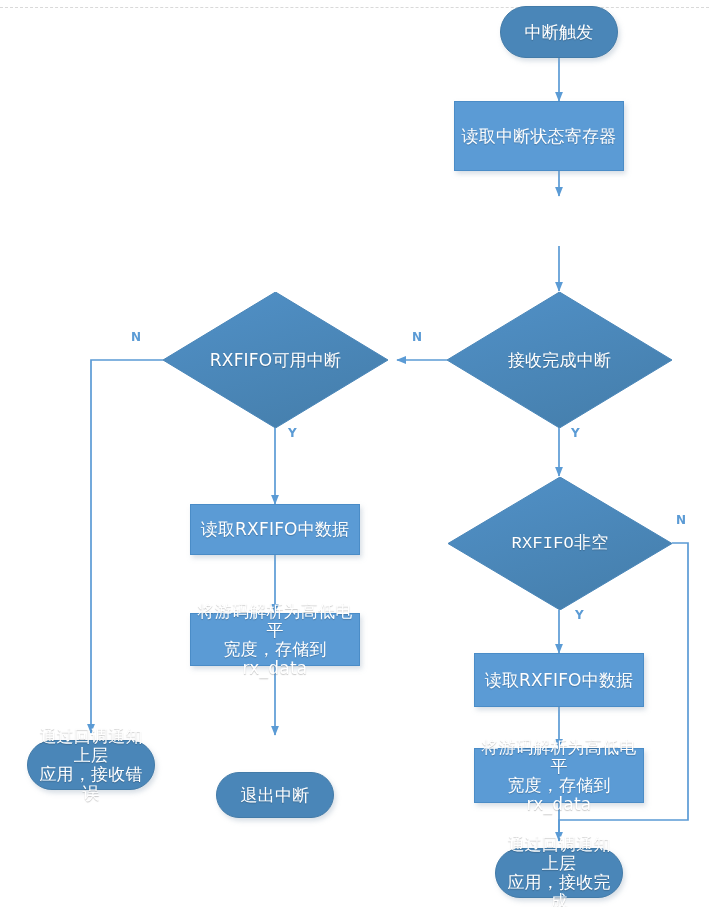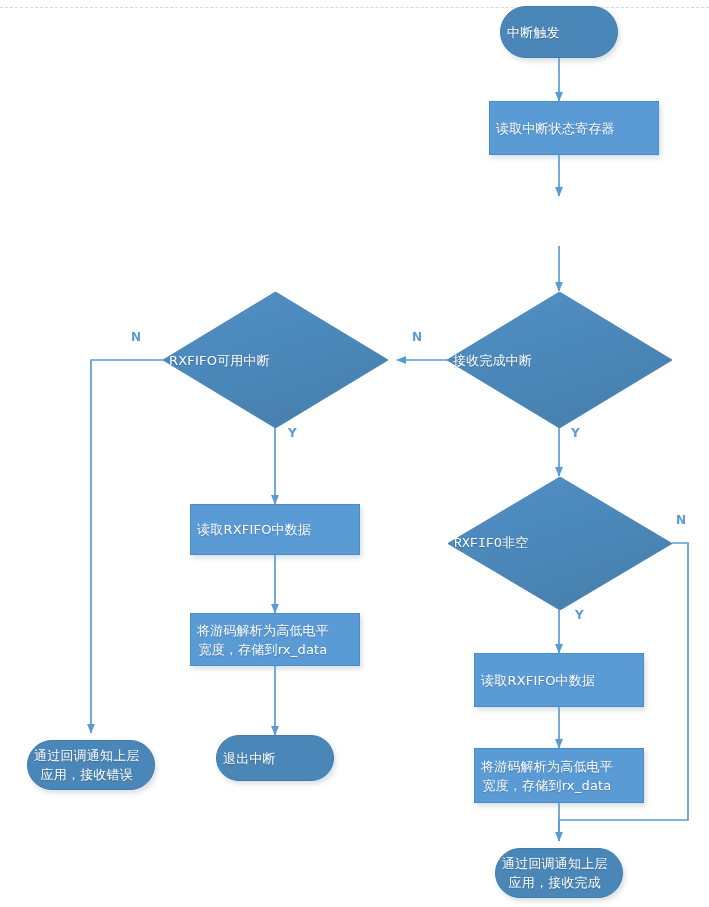--- a/index.html
+++ b/index.html
@@ -31,23 +31,24 @@
     top: 0;
     width: 709px;
     height: 907px;
     pointer-events: none;
   }
   .node {
     position: absolute;
     box-sizing: border-box;
     display: flex;
     align-items: center;
+    justify-content: center;
     text-align: center;
     color: #ffffff;
-    font-size: 13px;
+    font-size: 17px;
     line-height: 19px;
     letter-spacing: 0.2px;
     text-shadow: 0 1px 1px rgba(0,0,0,0.22);
   }
   .node.process {
     background: #5b9bd5;
     border: 1px solid #4a8cc7;
     box-shadow: 2px 3px 5px rgba(140,160,180,0.35);
   }
   .node.terminator {
@@ -134,21 +135,21 @@
       <path d="M672,543 L688,543 L688,820 L559,820 L559,841" marker-end="url(#arw)"></path>
 
       <path d="M559,803 L559,841"></path>
     </g>
   </svg>
 
   <div class="node terminator" style="left:500px; top:6px; width:118px; height:52px; border-radius:26px;">
     <span class="lbl">中断触发</span>
   </div>
 
-  <div class="node process" style="left:489px; top:101px; width:170px; height:54px;">
+  <div class="node process" style="left:454px; top:101px; width:170px; height:70px;">
     <span class="lbl">读取中断状态寄存器</span>
   </div>
 
 
   <div class="node decision" style="left:163px; top:292px; width:225px; height:136px;">
     <svg class="diamond-shape" viewBox="0 0 225 136" preserveAspectRatio="none">
       <polygon points="112.5,0 225,68 112.5,136 0,68" fill="url(#dgrad)" stroke="#4a86b8" stroke-width="1"></polygon>
     </svg>
     <span class="lbl dlabel">RXFIFO可用中断</span>
   </div>
@@ -183,21 +184,21 @@
   <div class="node process" style="left:474px; top:748px; width:170px; height:55px;">
     <span class="lbl">将游码解析为高低电平
 宽度，存储到rx_data</span>
   </div>
 
   <div class="node terminator" style="left:27px; top:740px; width:128px; height:50px; border-radius:25px;">
     <span class="lbl">通过回调通知上层
 应用，接收错误</span>
   </div>
 
-  <div class="node terminator" style="left:216px; top:735px; width:118px; height:46px; border-radius:23px;">
+  <div class="node terminator" style="left:216px; top:772px; width:118px; height:46px; border-radius:23px;">
     <span class="lbl">退出中断</span>
   </div>
 
   <div class="node terminator" style="left:495px; top:848px; width:128px; height:50px; border-radius:25px;">
     <span class="lbl">通过回调通知上层
 应用，接收完成</span>
   </div>
 
   <span class="branch-label" style="left:412px; top:331px;">N</span>
 

